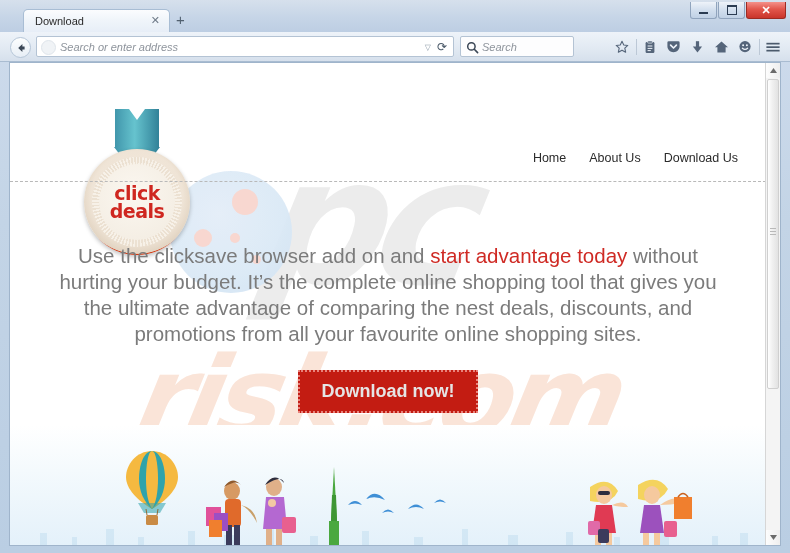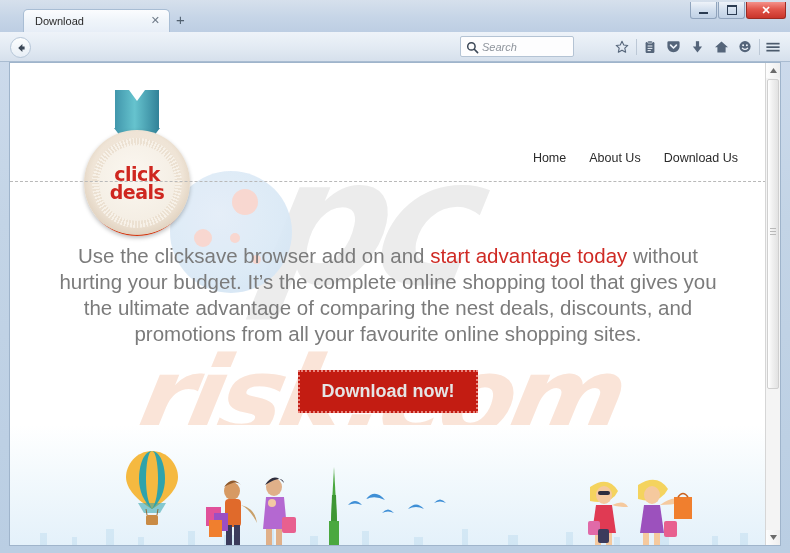--- a/index.html
+++ b/index.html
@@ -222,21 +222,21 @@
     position: absolute; left: 0; top: 0;
     width: 756px; height: 119px;
   }
   #divider {
     position: absolute; left: 0; top: 118px;
     width: 756px; height: 0;
     border-top: 1px dashed #b9b9b9;
   }
 
   #logo {
-    position: absolute; left: 74px; top: 25px;
+    position: absolute; left: 74px; top: 44px;
     width: 106px; height: 120px;
   }
   #logo-arrow {
     position: absolute; left: 29px; top: 0px;
     width: 48px; height: 74px;
   }
   #logo-seal {
     position: absolute; left: 0px; top: 42px;
     width: 106px; height: 106px;
     border-radius: 50%;
@@ -373,20 +373,26 @@
   </div>
 
   <div id="navbar">
 
     <div id="backbtn">
       <svg width="12" height="12" viewBox="0 0 12 12" aria-hidden="true">
         <path d="M7.4 2.0 L3.2 6.0 L7.4 10.0 L7.4 7.6 L9.6 7.6 L9.6 4.4 L7.4 4.4 Z" fill="#3b4756"></path>
       </svg>
     </div>
 
+    <div id="urlbar">
+      <div id="url-favicon"></div>
+      <span id="url-placeholder">Search or enter address</span>
+      <span id="url-dropdown">▽</span>
+      <span id="url-reload">⟳</span>
+    </div>
 
     <div id="searchbar">
       <span id="search-icon-wrap">
         <svg width="13" height="13" viewBox="0 0 13 13" aria-hidden="true">
           <circle cx="5.4" cy="5.4" r="3.7" fill="none" stroke="#3b4756" stroke-width="1.5"></circle>
           <line x1="8.3" y1="8.3" x2="11.6" y2="11.6" stroke="#3b4756" stroke-width="1.6" stroke-linecap="round"></line>
         </svg>
       </span>
       <span id="search-placeholder">Search</span>
     </div>

